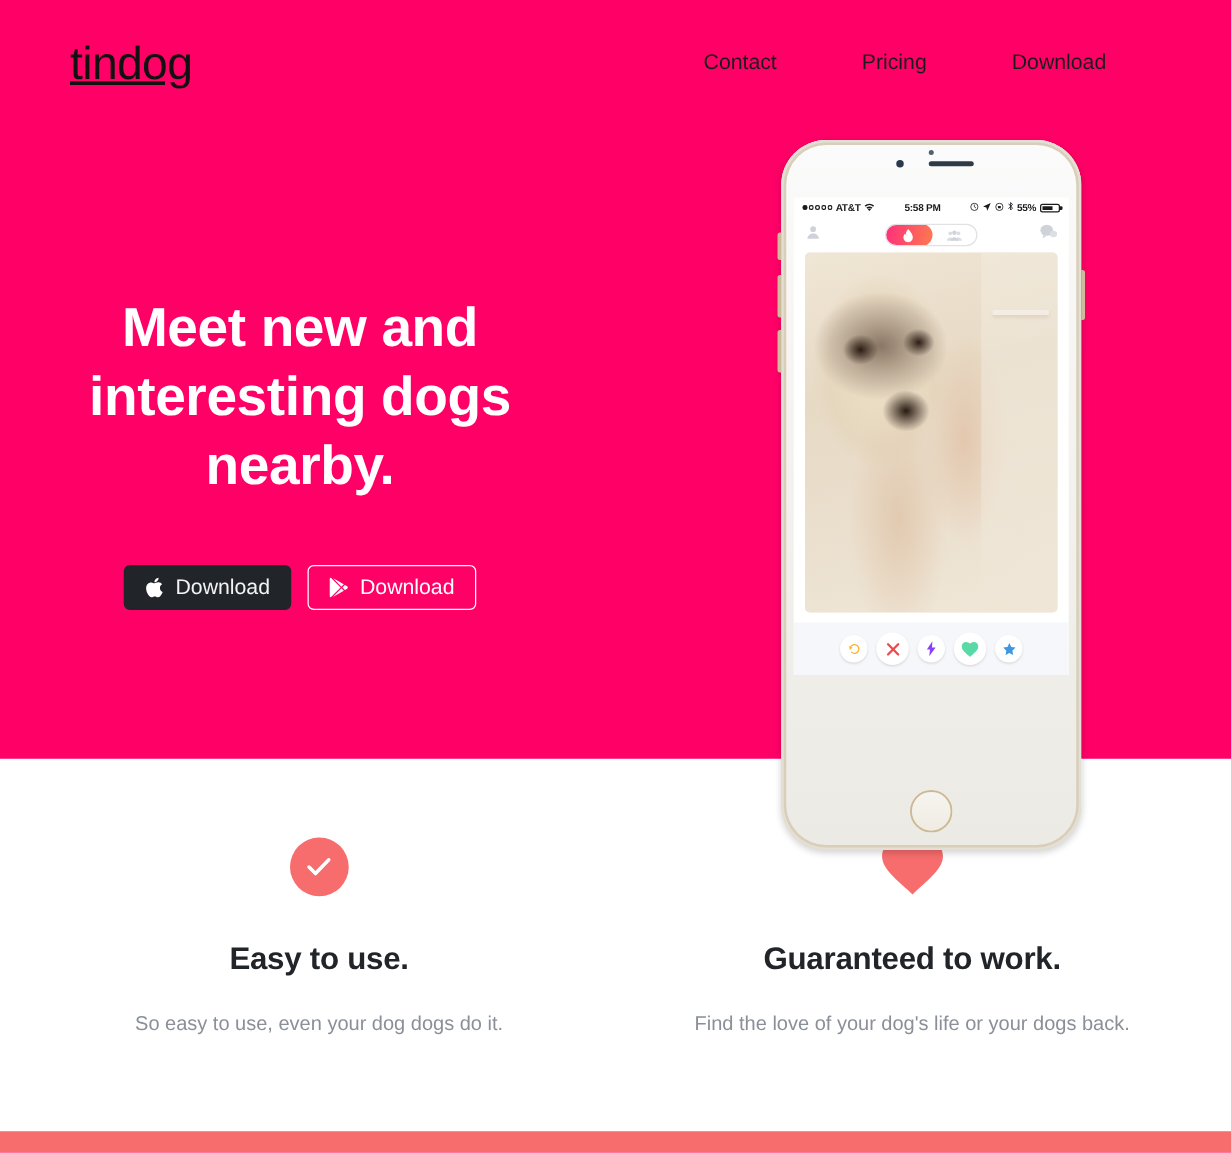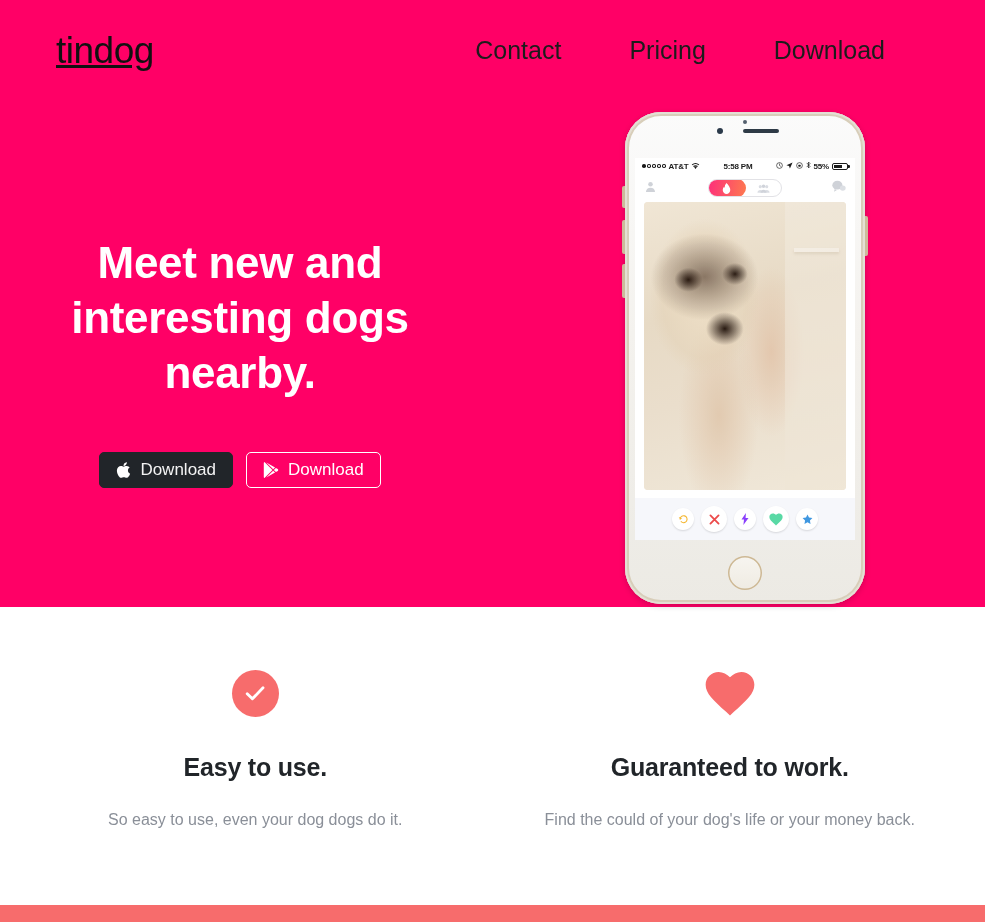--- a/index.html
+++ b/index.html
@@ -49,21 +49,21 @@
 
   .nav-links {
     margin-left: auto;
     display: flex;
     align-items: center;
     gap: 68px;
     padding-right: 60px;
   }
 
   .nav-link {
-    font-size: 25px;
+    font-size: 17px;
     color: #1c1c1c;
     text-decoration: none;
     font-weight: 400;
     white-space: nowrap;
   }
 
   
   .hero-copy {
     position: absolute;
     left: 40px;
@@ -113,21 +113,21 @@
   }
 
   .btn .glyph { display: inline-flex; align-items: center; }
 
   
   .phone {
     position: absolute;
     left: 625px;
     top: 112px;
     width: 240px;
-    height: 492px;
+    height: 568px;
     border-radius: 36px;
     background: linear-gradient(180deg,#fbfbfb 0%,#f4f2ee 45%,#eceae4 100%);
     box-shadow:
       inset 0 0 0 2px #e4dfd4,
       inset 0 0 0 4px #d8ceba,
       0 2px 6px rgba(0,0,0,0.18);
     overflow: visible;
   }
 
   
@@ -578,18 +578,18 @@
 
   <div class="feature">
     <div class="f-icon">
       <span class="ico-heart">
         <svg width="52" height="47" viewBox="0 0 24 22" aria-hidden="true">
           <path fill="#f76c6c" d="M12 21.3l-1.7-1.6C4.2 14.2 0.6 11 0.6 6.9 0.6 3.5 3.3.9 6.7.9c2 0 3.9 1 5.3 2.5C13.4 1.9 15.3.9 17.3.9c3.4 0 6.1 2.6 6.1 6 0 4.1-3.6 7.3-9.7 12.8L12 21.3z"></path>
         </svg>
       </span>
     </div>
     <h3 class="f-title">Guaranteed to work.</h3>
-    <p class="f-text">Find the could of your dog's life or your money back.</p>
+    <p class="f-text">Find the love of your dog's life or your dogs back.</p>
   </div>
 
 </section>
 
 <div class="next-band"></div>
 
 </body></html>

